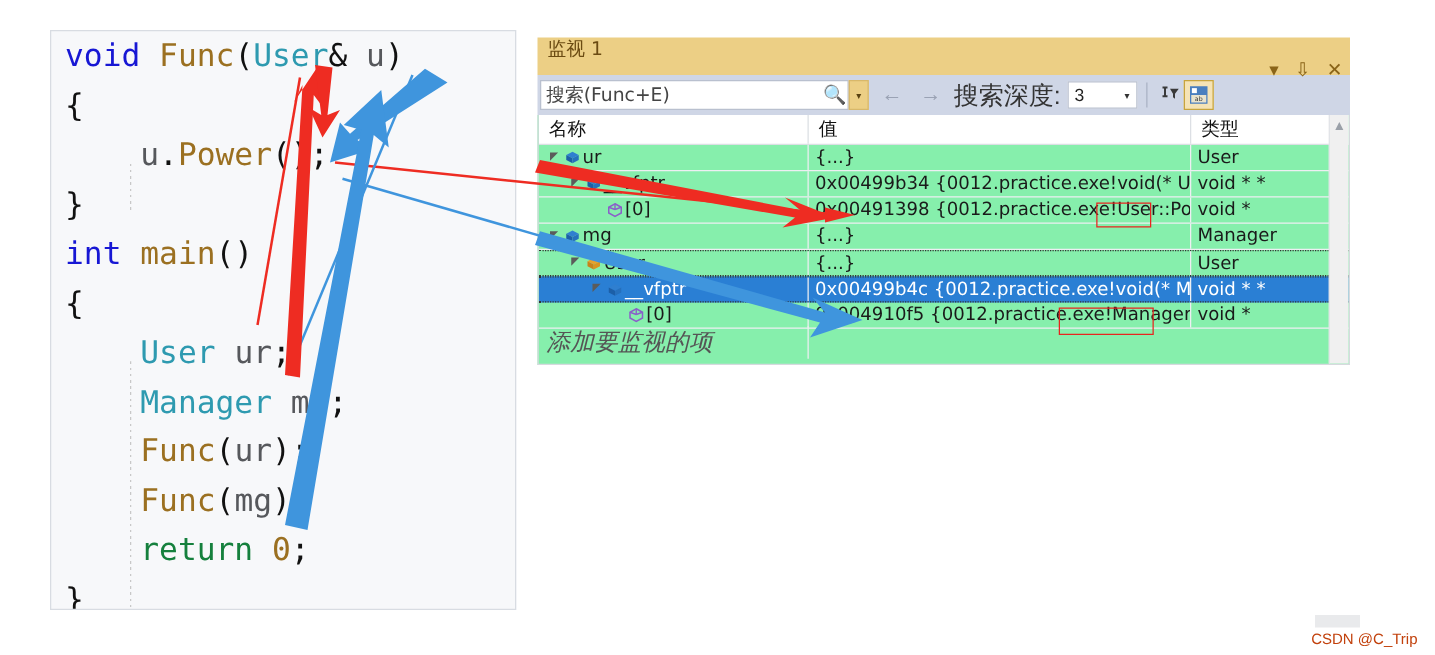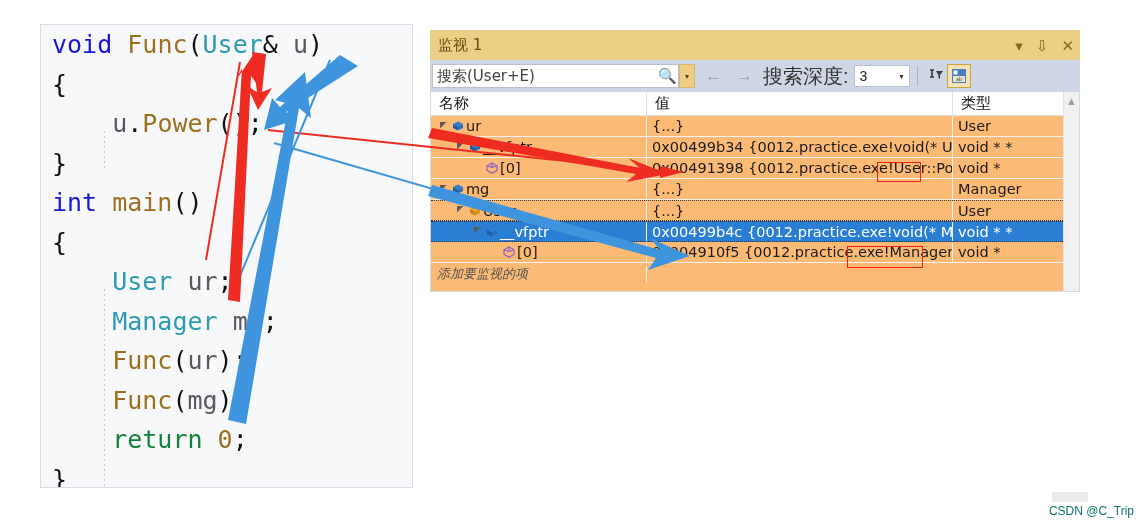--- a/index.html
+++ b/index.html
@@ -30,22 +30,22 @@
   .type{color:#2e9ab0;}     
   .var{color:#56585c;}      
   .pun{color:#111111;}
   .num{color:#9b7021;}
 
   
   #watch-window{
     position:absolute;left:430px;top:30px;width:650px;height:262px;
   }
   #watch-title{
-    height:30px;background:#eccf85;display:flex;align-items:center;
-    padding:0 6px 0 8px;box-sizing:border-box;
+    height:30px;background:#eccf85;display:flex;align-items:flex-start;
+    padding:0 6px 0 8px;box-sizing:border-box;flex-direction:column;
   }
   #watch-title .t{
     font-size:15px;color:#6b4b12;font-family:"DejaVu Sans","Liberation Sans",sans-serif;
   }
   #watch-title .caps{margin-left:auto;display:flex;align-items:center;gap:13px;}
   #watch-title .cap{color:#8a6418;font-size:15px;line-height:1;cursor:default;}
 
   #watch-toolbar{
     height:32px;background:#cfd6e6;display:flex;align-items:center;
     box-sizing:border-box;padding:0;
@@ -72,21 +72,21 @@
     margin-left:5px;display:flex;align-items:center;
   }
   #depth-box .v{flex:1;font-size:14px;color:#222;padding-left:5px;}
   #depth-box .ar{font-size:8px;color:#333;padding-right:5px;}
   .tb-sep{width:1px;height:20px;background:#a9b1c4;margin:0 7px;}
   .tb-icon{width:22px;height:22px;display:flex;align-items:center;justify-content:center;}
   .tb-icon.sel{border:1px solid #c8a43c;background:#f5e3b5;}
 
   
   #watch-grid{
-    height:200px;background:#fdba74;border-left:1px solid #d6d9de;
+    height:200px;background:#86efac;border-left:1px solid #d6d9de;
     border-right:1px solid #d6d9de;border-bottom:1px solid #d6d9de;
     box-sizing:border-box;position:relative;overflow:hidden;
   }
   #grid-head{
     display:flex;height:24px;border-bottom:1px solid #dcdfe4;box-sizing:border-box;
     background:#ffffff;
   }
   #grid-head .hc{
     font-size:15px;color:#111;padding-left:8px;display:flex;align-items:center;
     border-right:1px solid #dcdfe4;box-sizing:border-box;
@@ -109,36 +109,36 @@
   }
   .cell.c-name{width:216px;padding-left:0;}
   .cell.c-val{width:306px;padding-left:5px;}
   .cell.c-type{width:108px;padding-left:5px;border-right:none;}
 
   .exp{width:12px;display:inline-block;text-align:center;font-size:8px;color:#5b5b5b;}
   .nicon{width:17px;display:inline-block;text-align:center;line-height:0;}
   .nlabel{font-size:14.5px;}
 
   #add-row{height:22px;display:flex;align-items:center;}
-  #add-row .cell.c-name{font-style:italic;color:#555;padding-left:6px;font-size:13px;}
+  #add-row .cell.c-name{font-style:italic;color:#555;padding-left:6px;font-size:19px;}
 
   #grid-scroll{
     position:absolute;right:0;top:0;width:16px;height:100%;
     background:#f0f0f0;border-left:1px solid #e2e4e8;box-sizing:border-box;
   }
   #grid-scroll .up{margin-top:3px;text-align:center;font-size:11px;color:#9aa0a8;}
 
   
   .red-rect{position:absolute;border:1.6px solid #e8241f;box-sizing:border-box;}
 
   
   #overlay{position:absolute;left:0;top:0;width:1148px;height:524px;pointer-events:none;}
 
   #watermark{
-    position:absolute;right:14px;bottom:6px;font-size:12px;color:#0f766e;
+    position:absolute;right:14px;bottom:6px;font-size:12px;color:#c2410c;
     font-family:"Liberation Sans",sans-serif;
   }
   #wm-block{position:absolute;right:60px;bottom:22px;width:36px;height:10px;background:#e9eaec;}
 </style>
 </head>
 <body>
 
 <div id="code-panel">
   <div class="ind-guide" style="top:106px;height:40px;"></div>
   <div class="ind-guide" style="top:264px;height:198px;"></div>
@@ -164,21 +164,21 @@
     <span class="t">监视 1</span>
     <span class="caps">
       <span class="cap">▾</span>
       <span class="cap">⇩</span>
       <span class="cap">✕</span>
     </span>
   </div>
 
   <div id="watch-toolbar">
     <div id="search-box">
-      <span class="ph">搜索(User+E)</span>
+      <span class="ph">搜索(Func+E)</span>
       <span class="mag">🔍</span>
     </div>
     <div id="search-drop">▾</div>
     <span class="tb-arrow">←</span>
     <span class="tb-arrow">→</span>
     <span class="tb-label">搜索深度:</span>
     <div id="depth-box">
       <span class="v">3</span>
       <span class="ar">▾</span>
     </div>

